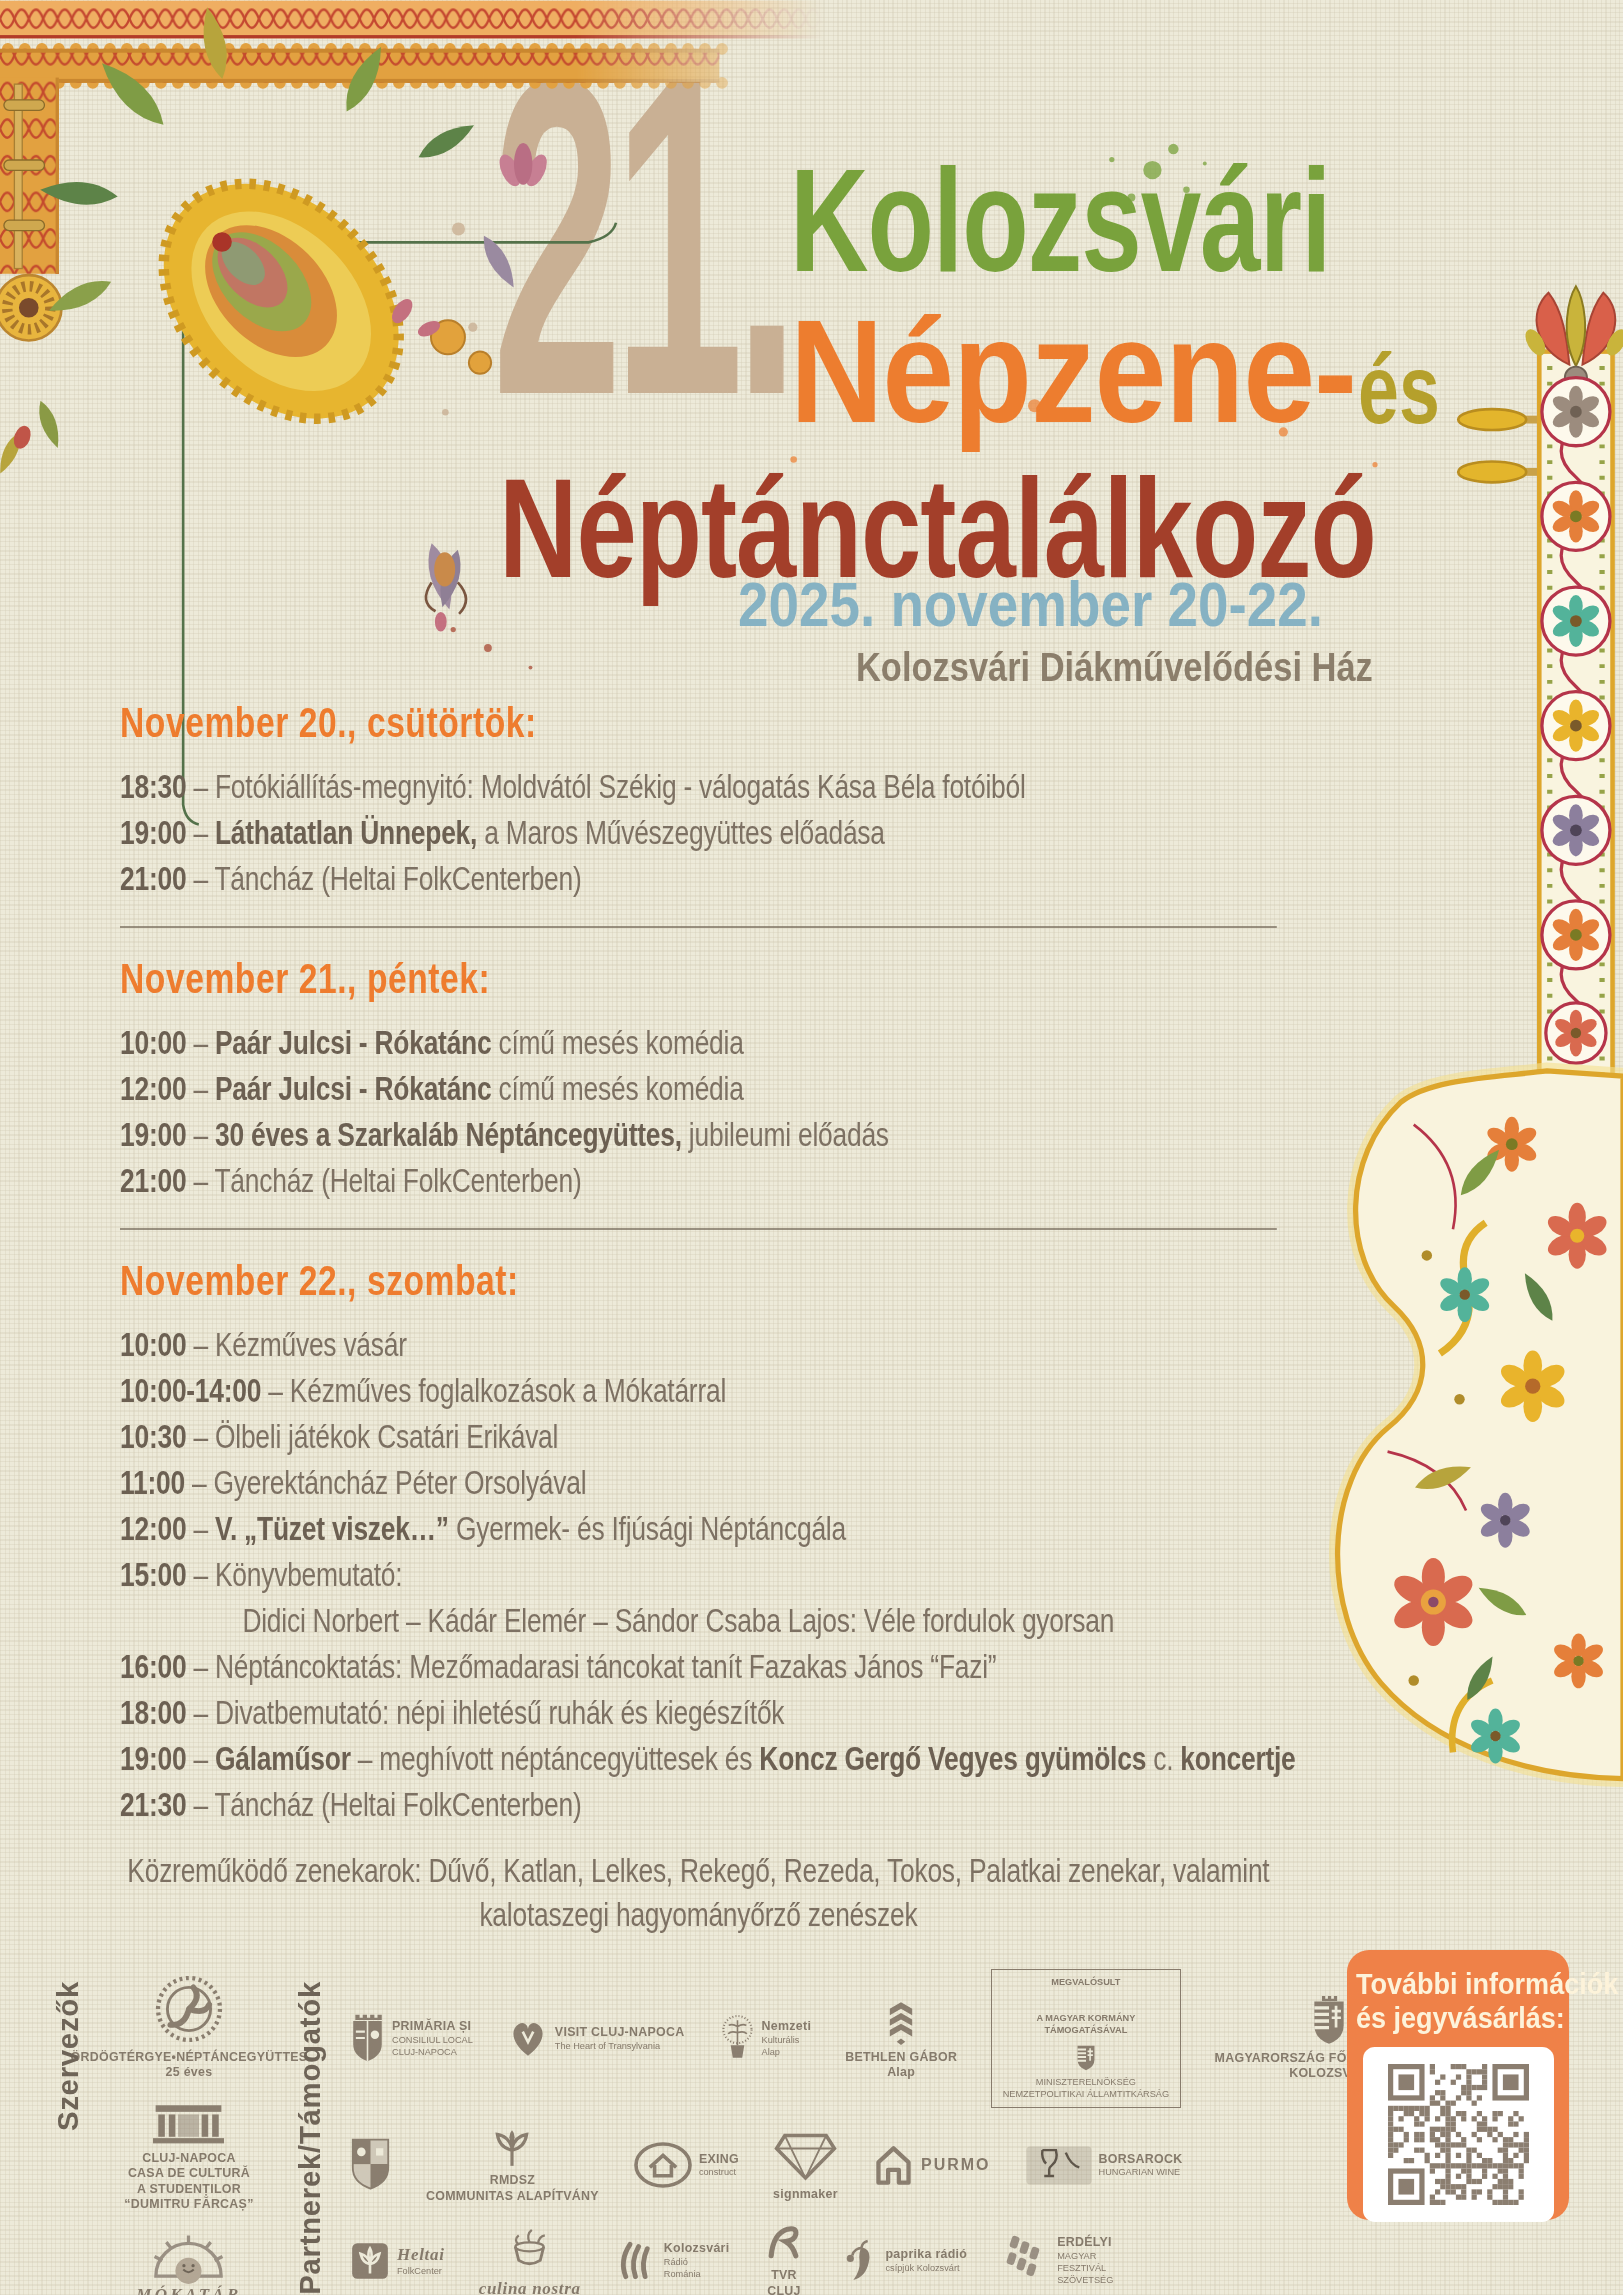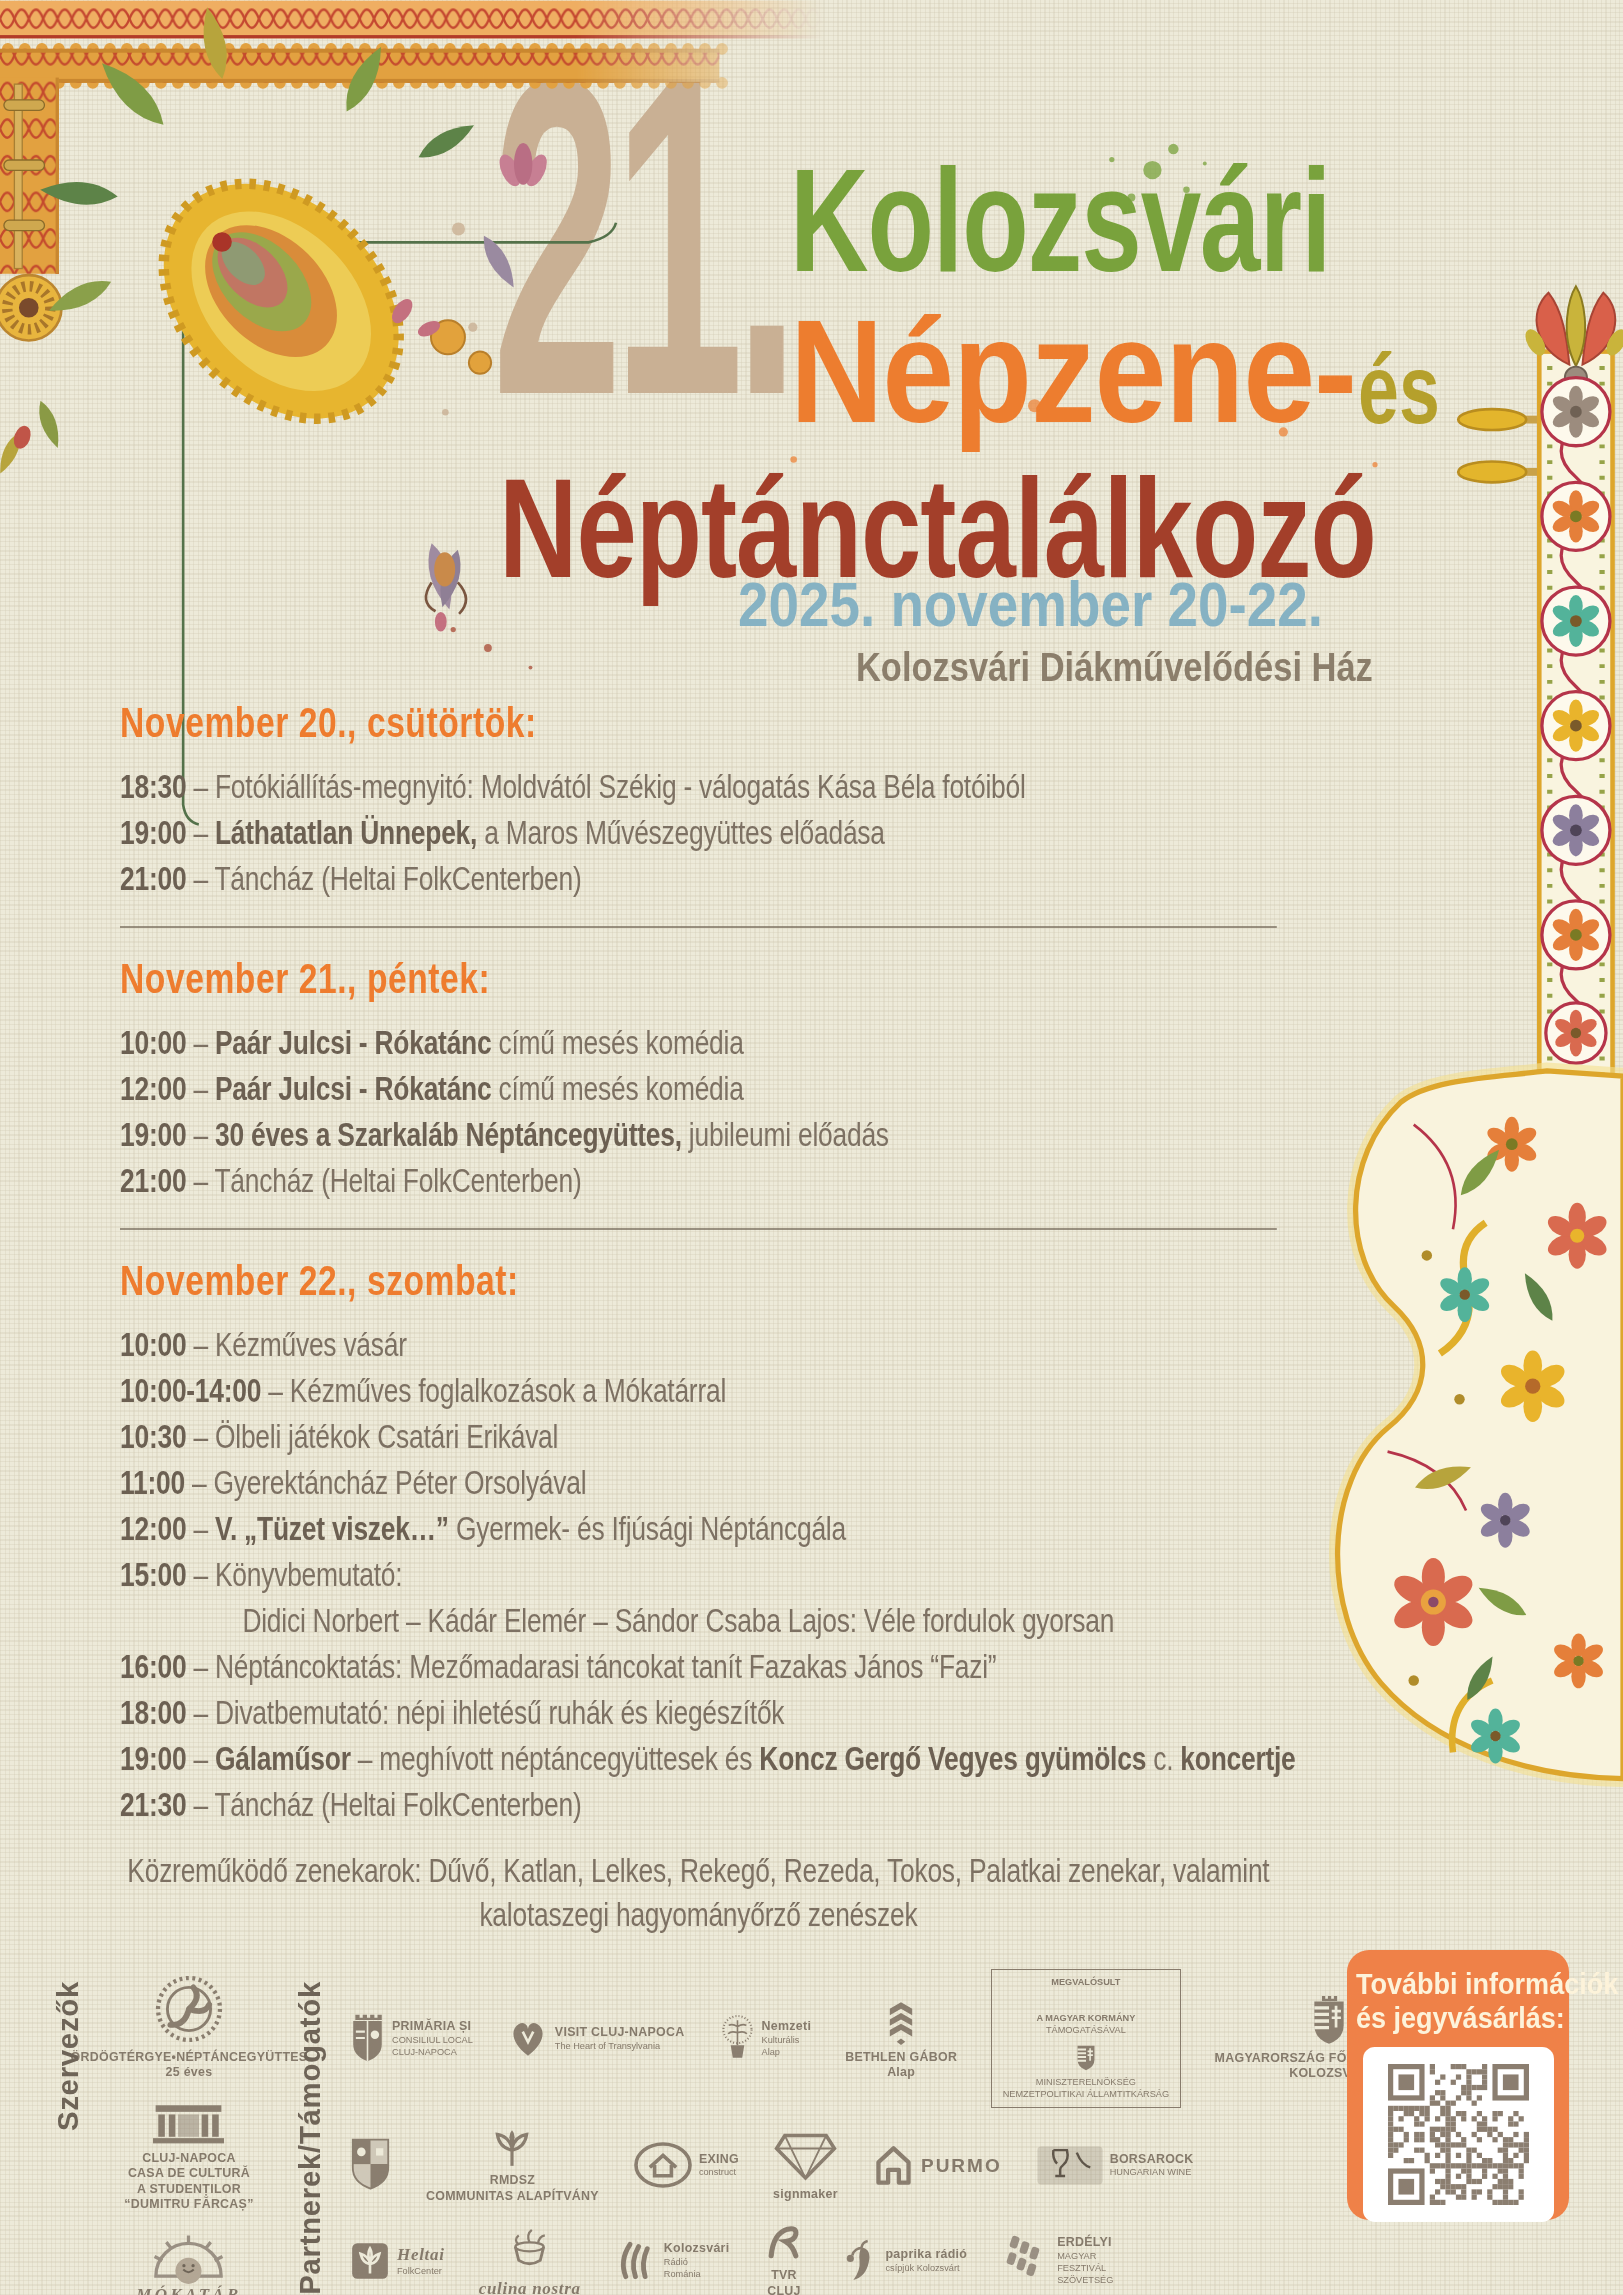--- a/index.html
+++ b/index.html
@@ -41,21 +41,21 @@
   .vlabel{writing-mode:vertical-rl;transform:rotate(180deg);font-weight:700;font-size:29.4px;color:#6e6457;letter-spacing:0.7px;white-space:nowrap;margin-top:17px}
   #orgcol{display:flex;flex-direction:column;gap:19.6px;width:164px;align-items:center;margin-top:9.2px;flex:none}
   #partners{display:flex;flex-direction:column;gap:18.3px;flex:1;margin-top:5.2px}
   .prow{display:flex;align-items:center;gap:34px}
   .logo{display:flex;flex-direction:column;align-items:center;text-align:center;gap:4.6px;color:#857a6b;flex:none}
   .logo.row{flex-direction:row;text-align:left;gap:6px}
   .l1{font-size:12.4px;font-weight:700;line-height:1.25;letter-spacing:0.3px}
   .l2{font-size:9.2px;line-height:1.3;font-weight:400}
   .logo.framed{border:1.3px solid #877b6c;padding:6.5px 10.5px;gap:5.2px}
   .logo.script .l1{font-family:"Liberation Serif",serif;font-style:italic;font-size:17px;letter-spacing:0.7px}
-  .logo.big .l1{font-size:19px;letter-spacing:2px}
+  .logo.big .l1{font-size:16px;letter-spacing:2px}
   .logo.wide .l1{letter-spacing:3.3px}
   .ic svg{display:block}
 
   
   #infobox{position:absolute;left:1347px;top:1950px;width:222px;height:270px;background:#ef8148;border-radius:22px;text-align:center;color:#fdf3da;z-index:3}
   #infobox .t{font-size:29.4px;font-weight:700;line-height:1.16;padding-top:17px;transform:scaleX(.92);transform-origin:50% 0;white-space:nowrap}
   #qrpanel{width:191px;height:175px;background:#ffffff;border-radius:11.8px;margin:11.8px auto 0;display:flex;align-items:center;justify-content:center}
 
   svg{overflow:visible}
 </style>
@@ -527,21 +527,21 @@
           </span>
           <div>
             <div class="l1">BETHLEN GÁBOR</div>
             <div class="l1 l2x">Alap</div>
           </div>
         </div>
         <div class="logo framed">
           <div>
             <div class="l2" style="font-weight: 700;">MEGVALÓSULT</div>
             <div class="l2" style="font-weight: 700; margin-top: 24px;">A MAGYAR KORMÁNY</div>
-            <div class="l2" style="font-weight: 400;">TÁMOGATÁSÁVAL</div>
+            <div class="l2" style="font-weight: 700;">TÁMOGATÁSÁVAL</div>
           </div>
           <span class="ic">
             <svg width="22" height="30" viewBox="0 0 70 92">
               <path d="M8 10 H62 V54 Q62 78 35 88 Q8 78 8 54 Z" fill="#8a7e6f"></path>
               <path d="M8 22 H35 M8 34 H35 M8 46 H35 M8 58 H35" stroke="#edead9" stroke-width="6"></path>
               <path d="M48 18 V58 M40 28 H57 M40 40 H57" stroke="#edead9" stroke-width="5"></path>
             </svg>
           </span>
           <div>
             <div class="l2">MINISZTERELNÖKSÉG</div>

